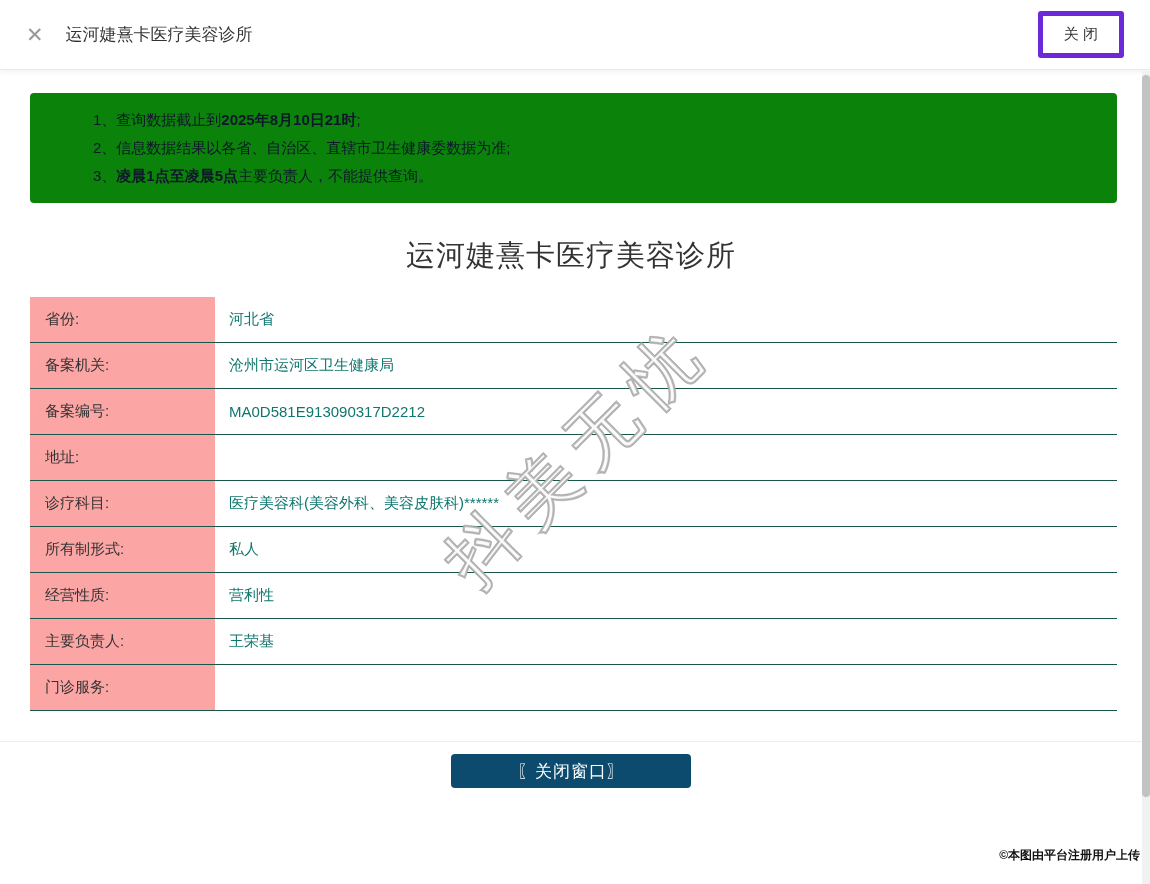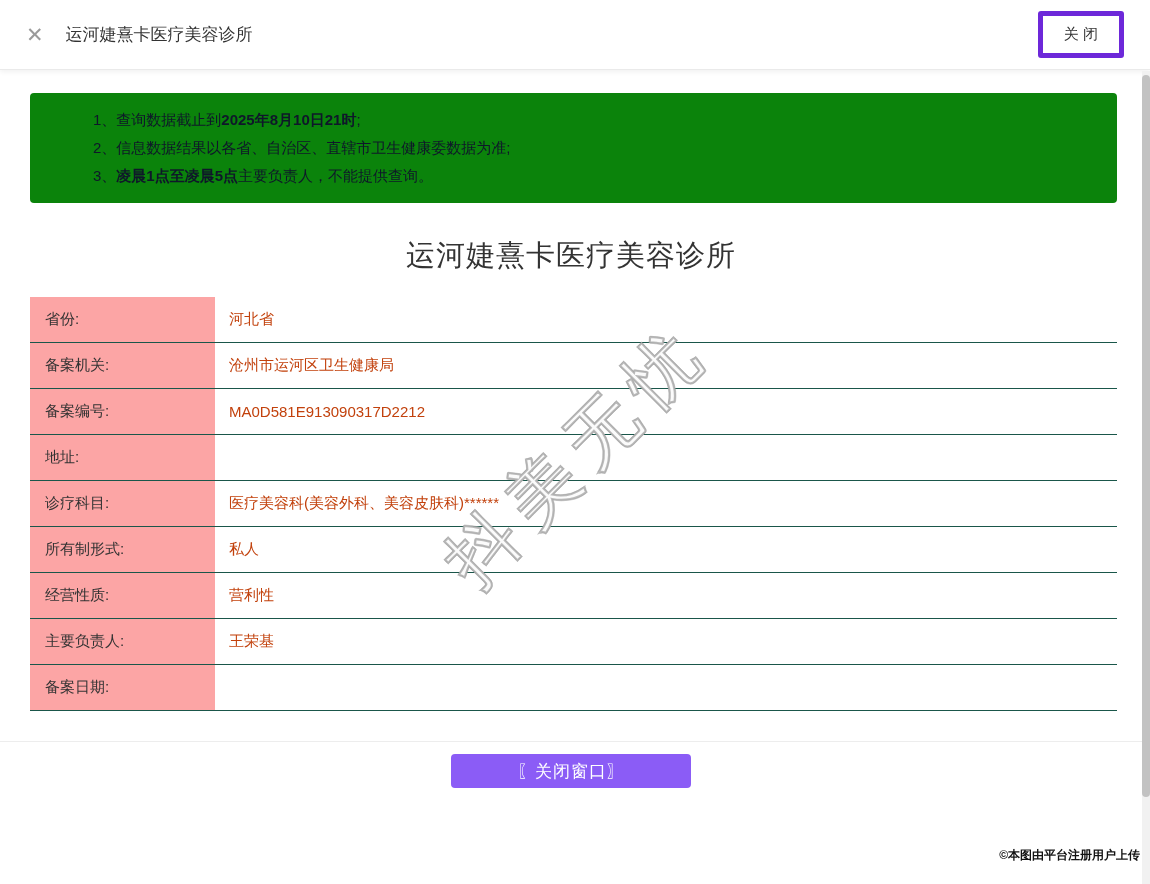--- a/index.html
+++ b/index.html
@@ -88,34 +88,34 @@
     padding-left: 15px;
     font-size: 15px;
     color: #333;
   }
   .info-value {
     flex: 1;
     display: flex;
     align-items: center;
     padding-left: 14px;
     font-size: 15px;
-    color: #c2410c;
+    color: #0f766e;
   }
 
   .footer-bar {
     margin-top: 30px;
     border-top: 1px solid #ededed;
     padding: 12px 0 14px 0;
     text-align: center;
   }
   .close-window-btn {
     display: inline-block;
     width: 240px;
     height: 34px;
-    background: #8b5cf6;
+    background: #0c4a6e;
     color: #fff;
     border: none;
     border-radius: 4px;
     font-size: 17px;
     letter-spacing: 1px;
     cursor: pointer;
     font-family: inherit;
   }
 
   
@@ -219,21 +219,21 @@
   </div>
       <div class="info-row">
     <div class="info-label">经营性质:</div>
     <div class="info-value">营利性</div>
   </div>
       <div class="info-row">
     <div class="info-label">主要负责人:</div>
     <div class="info-value">王荣基</div>
   </div>
       <div class="info-row">
-    <div class="info-label">备案日期:</div>
+    <div class="info-label">门诊服务:</div>
   </div>
     </div>
 
   <div class="footer-bar">
     <button class="close-window-btn">〖关闭窗口〗</button>
   </div>
 
 </div>
 
 <div class="watermark">抖美无忧</div>

